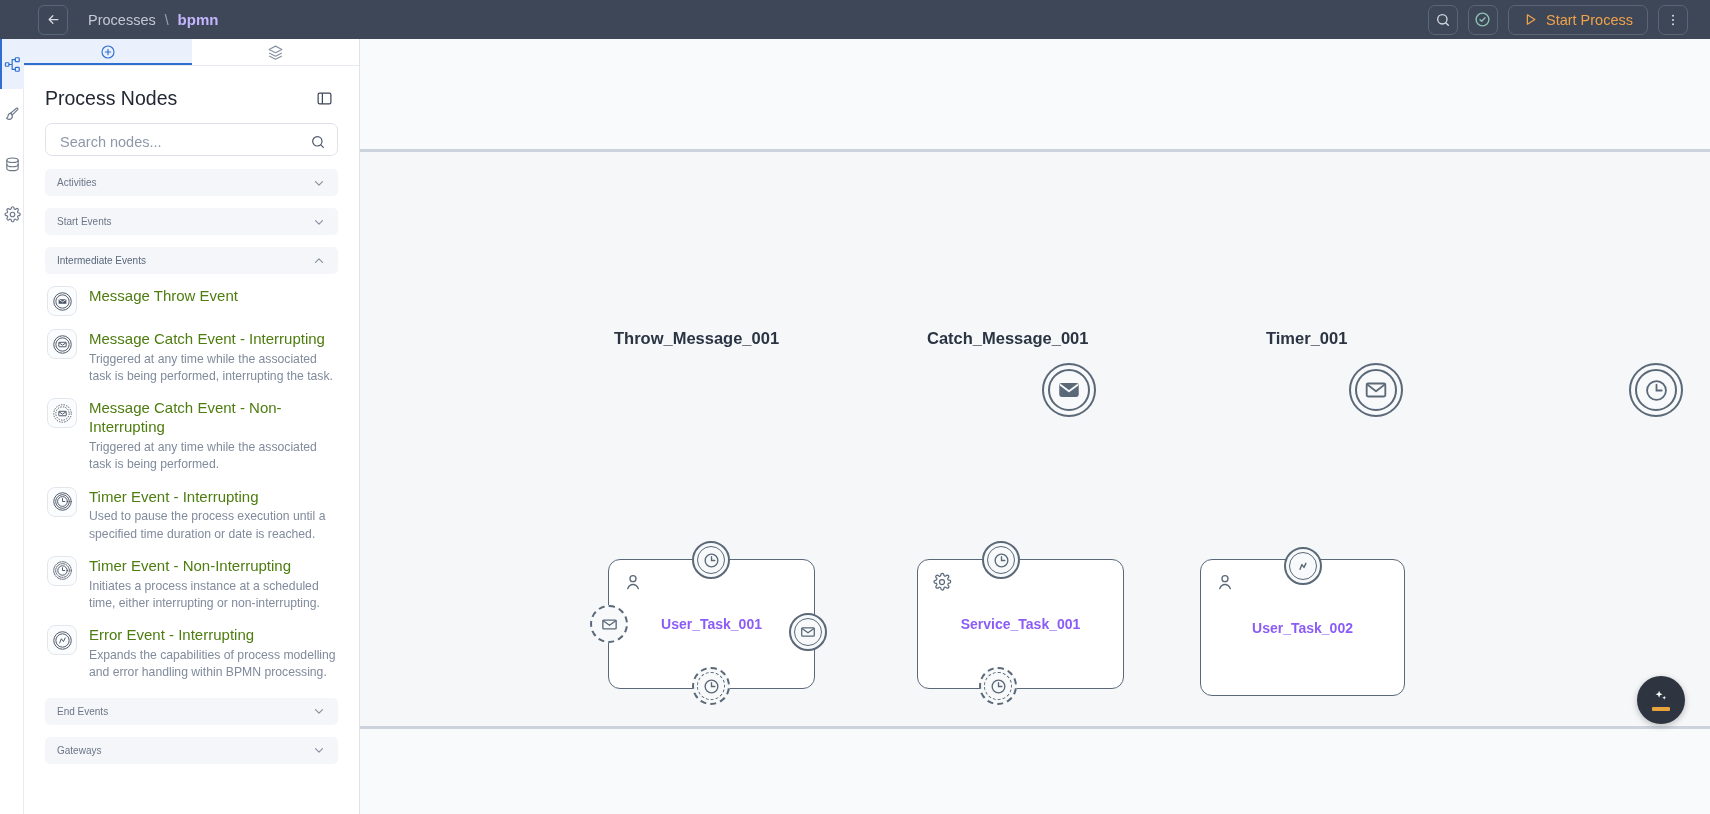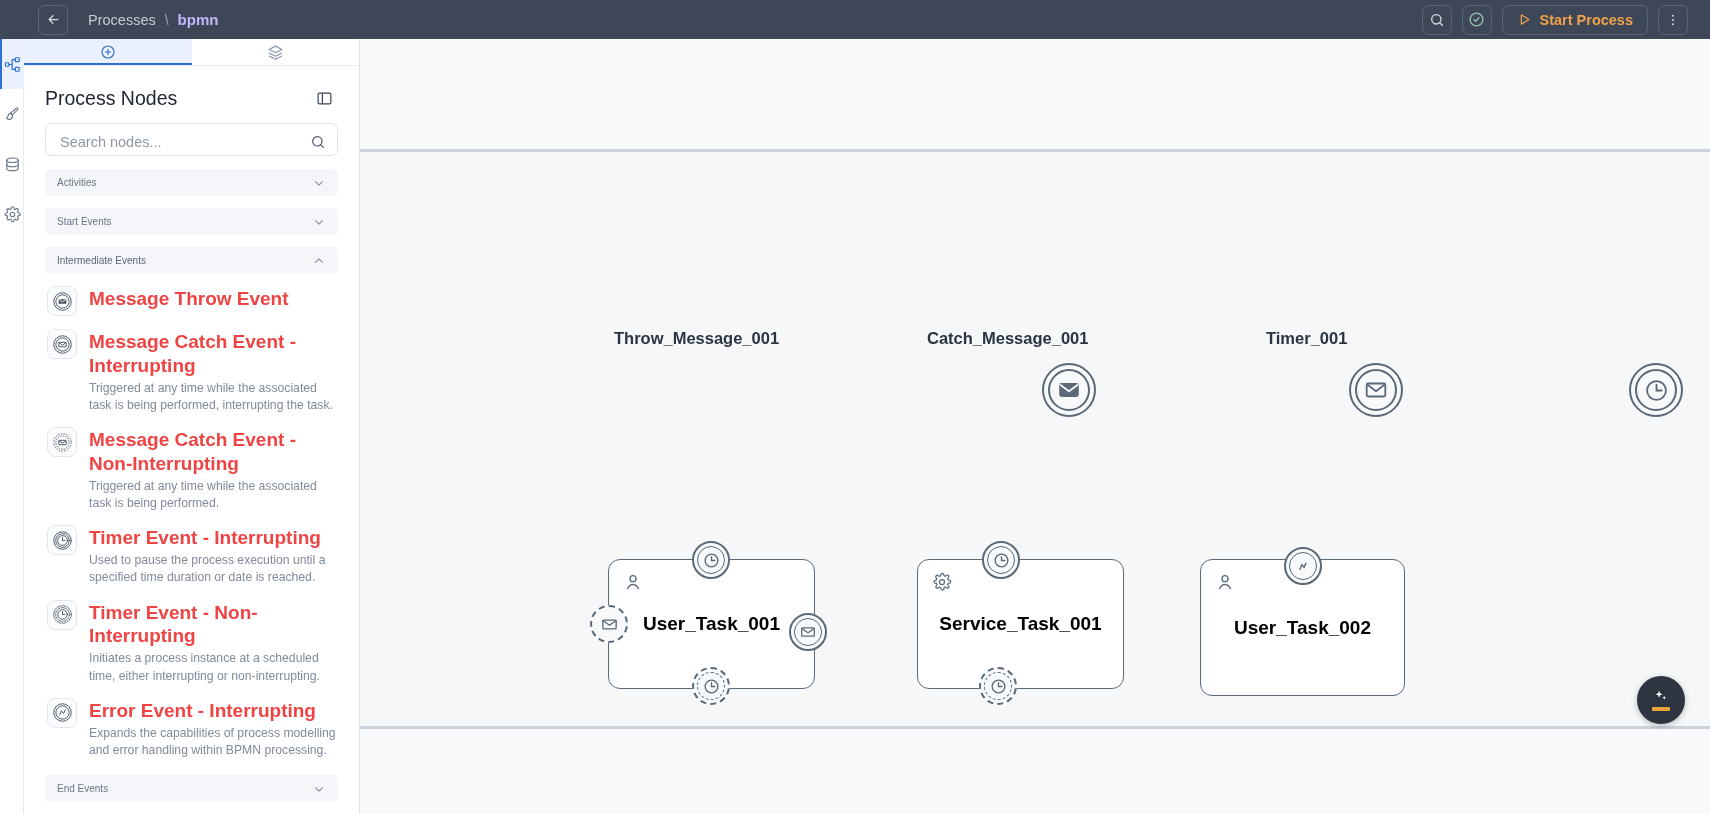--- a/index.html
+++ b/index.html
@@ -28,21 +28,21 @@
   .crumb-active { color: #c4b5fd; font-size: 15px; font-weight: bold; }
   .topbar-right {
     margin-left: auto; display: flex; align-items: center; gap: 10px;
     padding-right: 8px;
   }
   .tb-btn {
     height: 30px; min-width: 30px; border: 1px solid #5a6577; border-radius: 7px;
     display: flex; align-items: center; justify-content: center; cursor: pointer;
   }
   .tb-btn.wide { padding: 0 14px; gap: 8px; }
-  .start-label { color: #f0a24b; font-size: 14.5px; font-weight: bold; white-space: nowrap; }
+  .start-label { color: #f0a24b; font-size: 14.5px; font-weight: normal; white-space: nowrap; }
 
   
   .rail {
     position: absolute; left: 0; top: 39px; width: 24px; height: 775px;
     background: #ffffff; border-right: 1px solid #e8eaee; z-index: 30;
   }
   .rail-item {
     width: 24px; height: 50px; display: flex; align-items: center;
     justify-content: center; cursor: pointer; position: relative;
   }
@@ -95,21 +95,21 @@
   .cat-label { font-size: 10px; color: #6b7688; }
   .cat-label.open { color: #5a677c; }
 
   .node-item { display: flex; gap: 12px; margin-bottom: 13px; padding-left: 2px; cursor: grab; }
   .node-thumb {
     width: 30px; height: 30px; flex: 0 0 30px; border: 1px solid #e3e7ed;
     border-radius: 8px; background: #fbfcfd;
     display: flex; align-items: center; justify-content: center;
   }
   .node-text { padding-top: 1px; }
-  .node-name { font-size: 19px; font-weight: bold; color: #ef4444; line-height: 1.25; }
+  .node-name { font-size: 15px; font-weight: normal; color: #4d7c0f; line-height: 1.25; }
   .node-desc { font-size: 12.2px; color: #808b9c; line-height: 1.42; margin-top: 2px; max-width: 256px; }
 
   
   .canvas {
     position: absolute; left: 360px; top: 39px; width: 1350px; height: 775px;
     background: #f5f7f9; overflow: hidden;
   }
   .lane-line { position: absolute; left: 0; width: 1350px; height: 3px; background: #ccd3dd; }
   .lane-line.t { top: 110px; }
   .lane-line.b { top: 687px; }
@@ -128,21 +128,21 @@
   .evt::after {
     content: ""; position: absolute; left: 4px; top: 4px; right: 4px; bottom: 4px;
     border: 2px solid #5a6878; border-radius: 50%;
   }
   .evt > svg { position: relative; z-index: 2; }
 
   .task {
     position: absolute; border: 1.6px solid #5a6878; border-radius: 12px;
     background: #ffffff; display: flex; align-items: center; justify-content: center;
   }
-  .task-title { font-size: 19px; font-weight: bold; color: #000000; }
+  .task-title { font-size: 14px; font-weight: bold; color: #8b5cf6; }
   .task-type-icon { position: absolute; left: 14px; top: 12px; }
 
   .attach {
     position: absolute; width: 38px; height: 38px; border-radius: 50%;
     background: #f7f9fa; display: flex; align-items: center; justify-content: center;
     border: 2px solid #5a6878;
   }
   .attach::after {
     content: ""; position: absolute; left: 3px; top: 3px; right: 3px; bottom: 3px;
     border: 1.6px solid #5a6878; border-radius: 50%;

